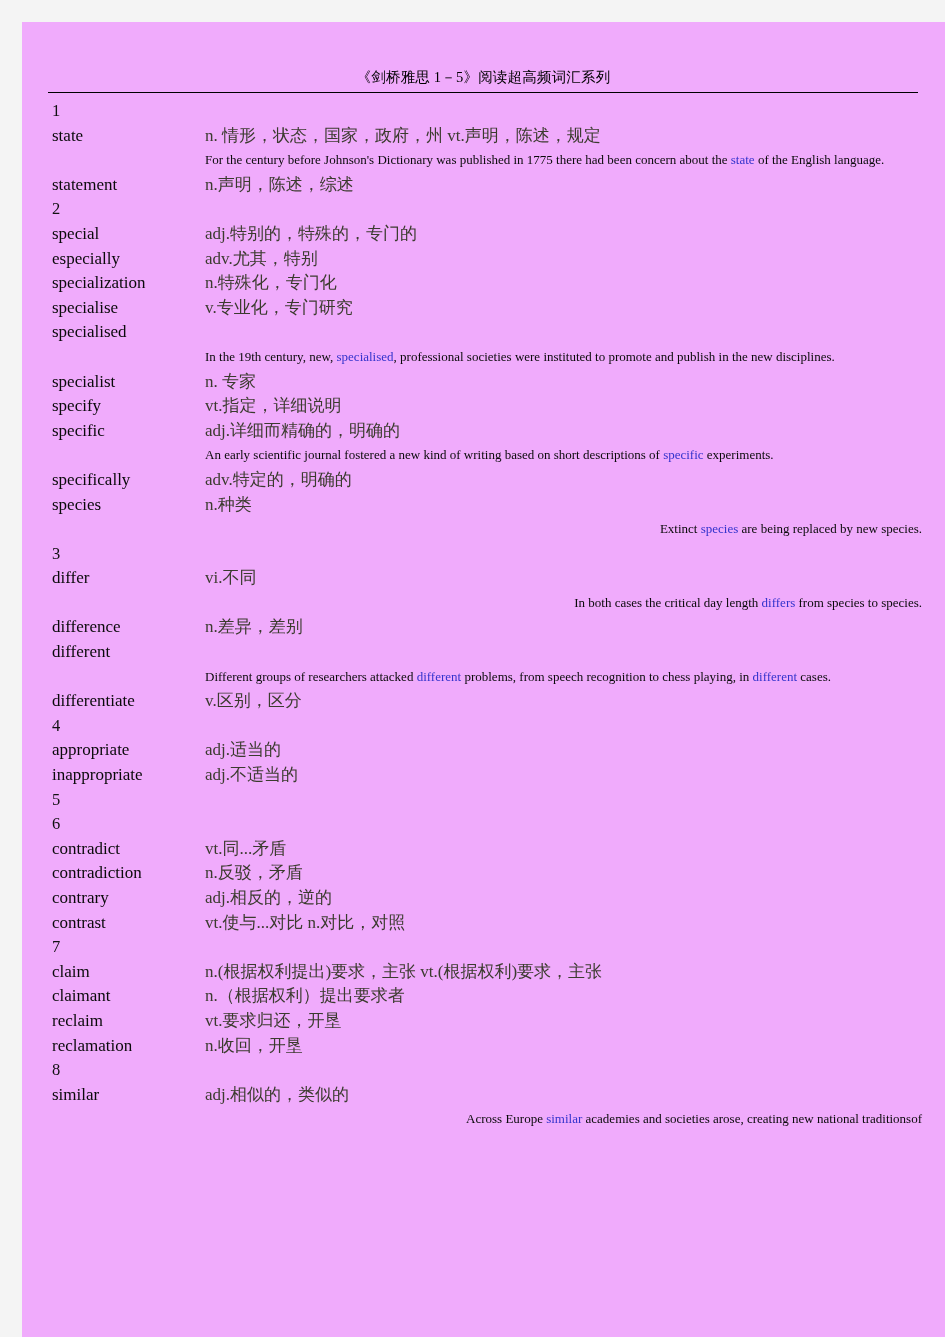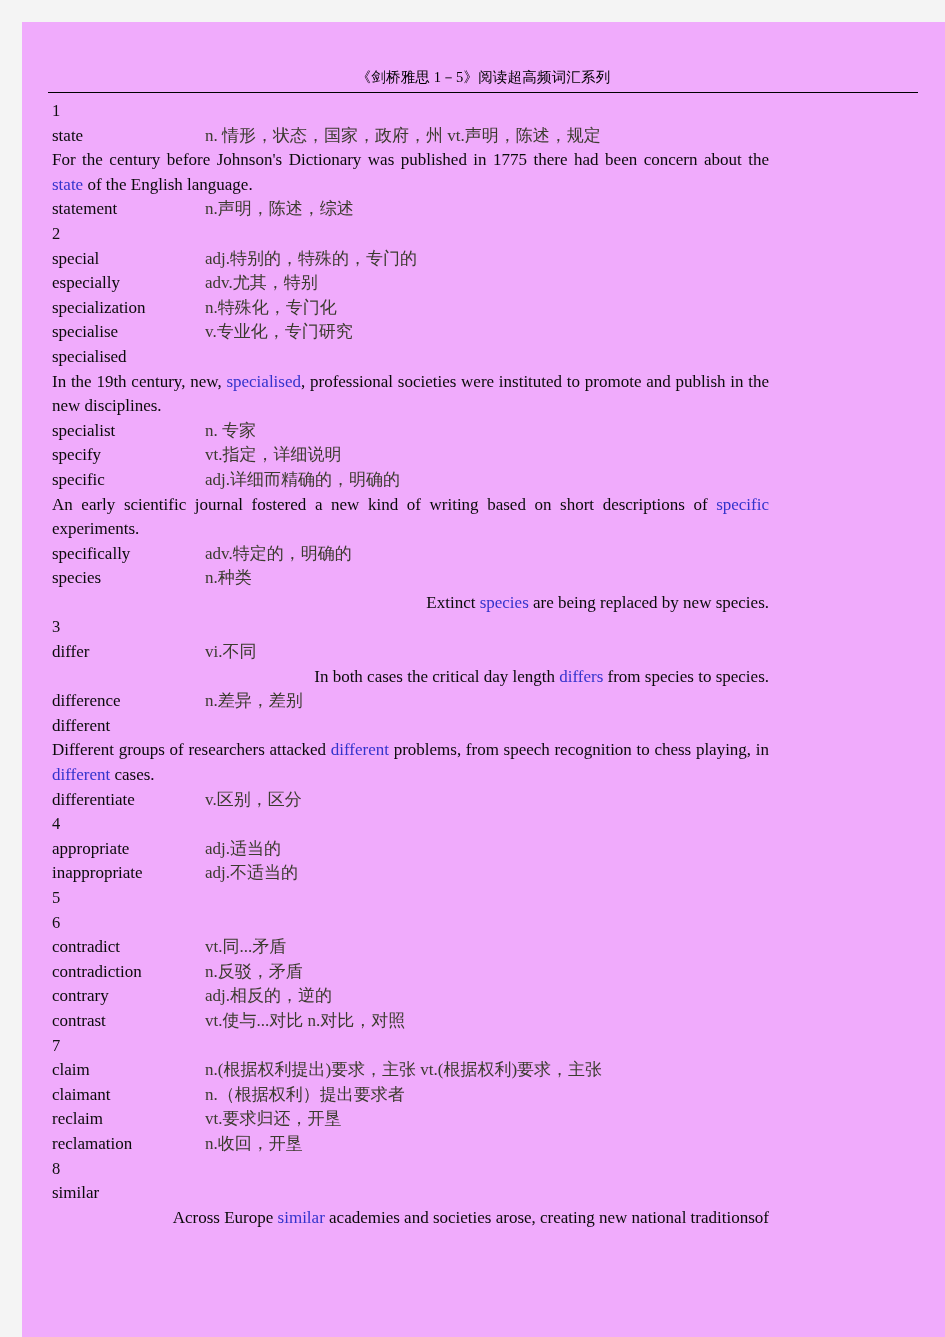--- a/index.html
+++ b/index.html
@@ -62,21 +62,22 @@
     white-space: nowrap;
   }
   .defn {
     flex: 1;
     font-size: 17px;
     line-height: 24.6px;
     color: #3b3b2e;
     font-family: "Liberation Serif", "DejaVu Serif", serif;
   }
   .example {
-    font-size: 17px;
+    margin-left: 153px;
+    font-size: 13px;
     line-height: 24.6px;
     text-align: justify;
     text-justify: inter-word;
     color: #0a0a0a;
     width: 717px;
   }
   .example.single {
     text-align: right;
   }
   .hl {
@@ -203,17 +204,18 @@
         <div class="word">reclaim</div>
         <div class="defn">vt.要求归还，开垦</div>
       </div>
       <div class="entry">
         <div class="word">reclamation</div>
         <div class="defn">n.收回，开垦</div>
       </div>
       <div class="group-num">8</div>
       <div class="entry">
         <div class="word">similar</div>
+        <div class="defn">adj.相似的，类似的</div>
       </div>
       <div class="example single"><span>Across Europe </span><span class="hl">similar</span><span> academies and societies arose, creating new national traditionsof</span></div>
     </div>
 
 </div>
 
 </body></html>

